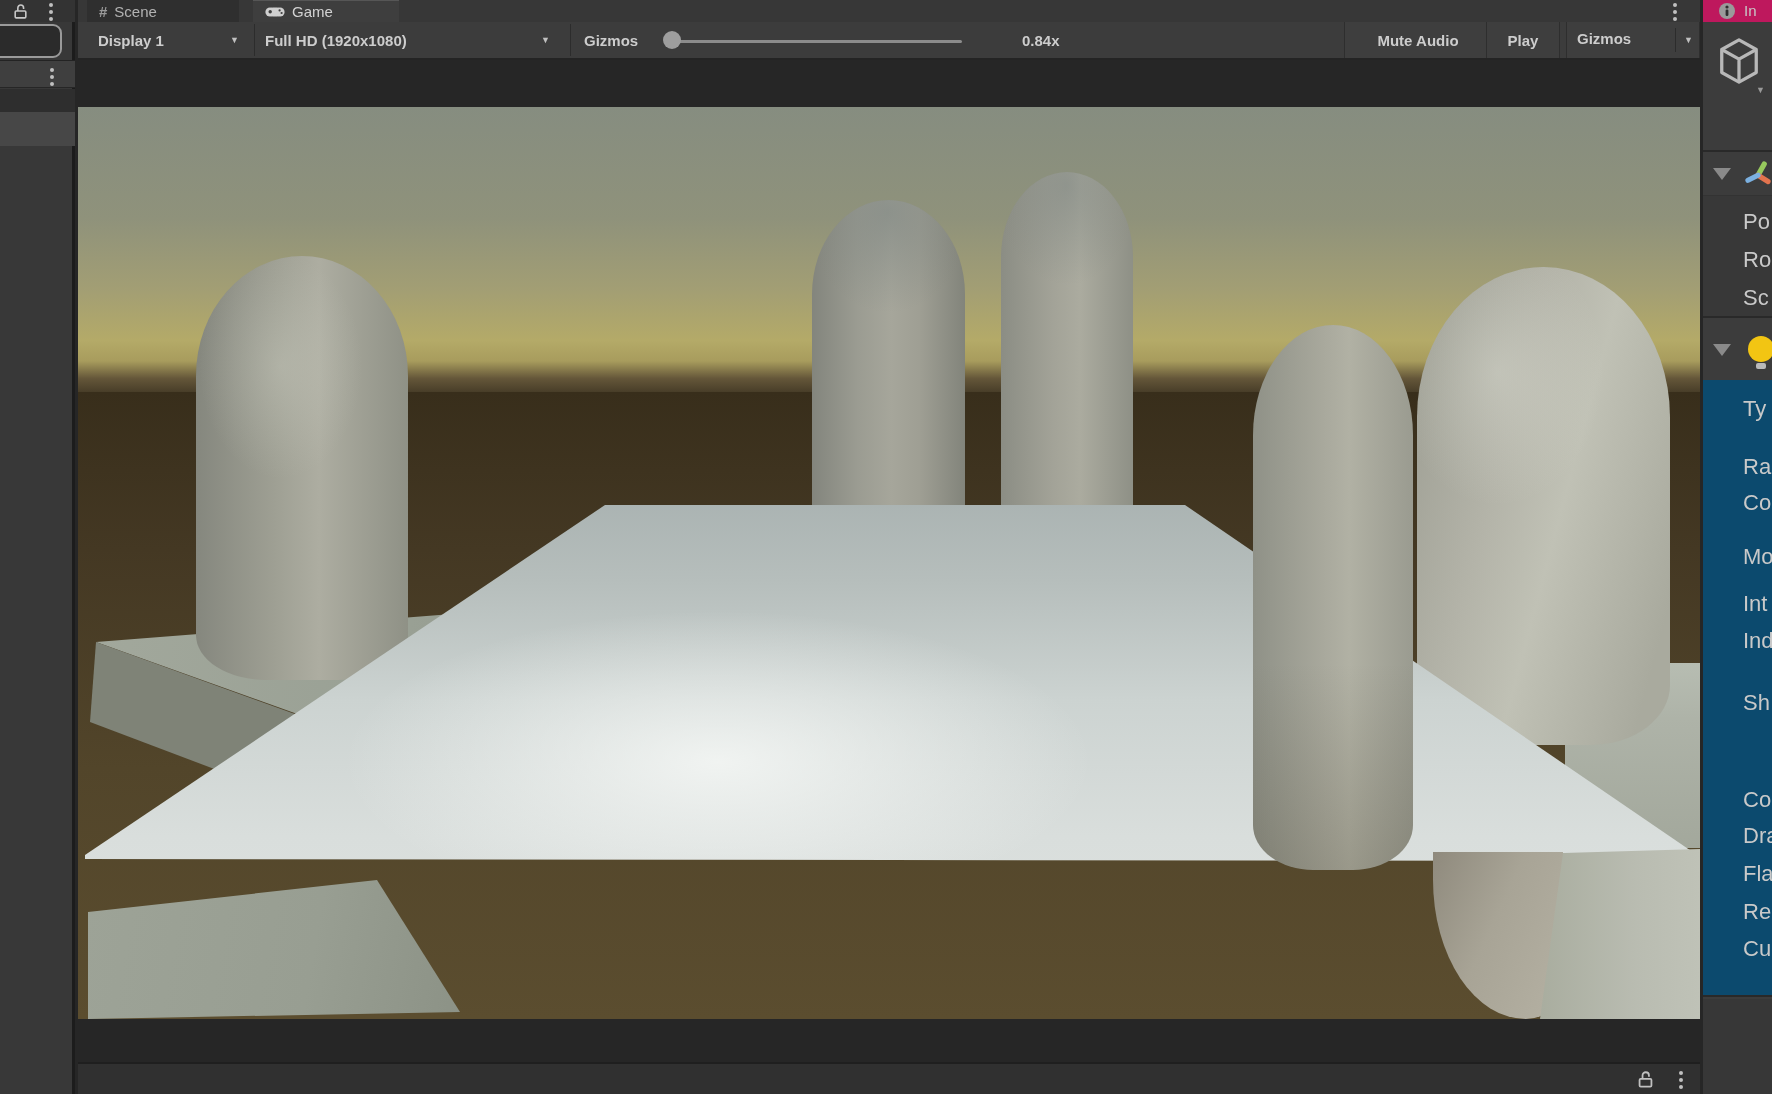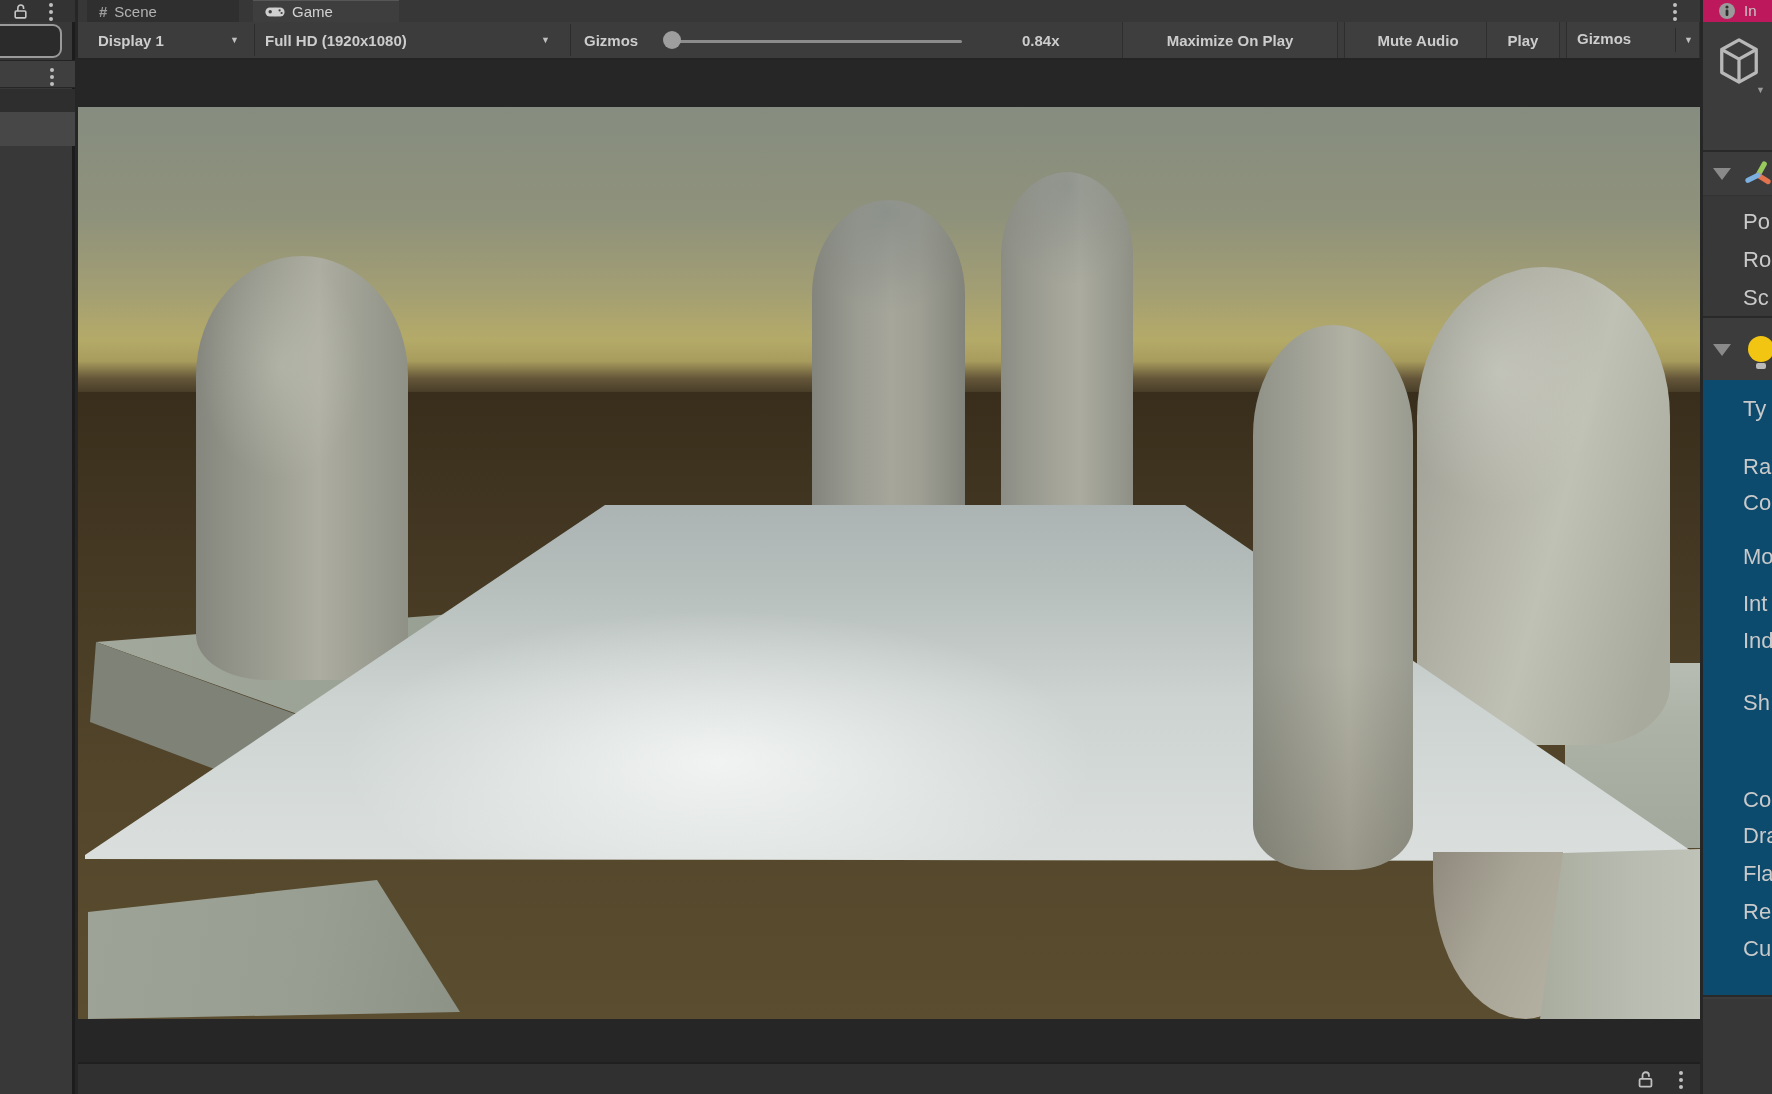--- a/index.html
+++ b/index.html
@@ -150,23 +150,20 @@
       </div>
       <div class="vsep" style="left:492px"></div>
       <div class="tb-item" style="left:506px;width:80px">
         <span>Gizmos</span>
       </div>
       <div class="slider-track" style="left:596px;width:288px"></div>
       <div class="slider-handle" style="left:585px"></div>
       <div class="tb-item" style="left:944px;width:70px">
         <span>0.84x</span>
       </div>
-      <div class="tb-item tb-btn" style="left:1044px;width:216px">
-        <span>Maximize On Play</span>
-      </div>
       <div class="tb-item tb-btn" style="left:1266px;width:148px">
         <span>Mute Audio</span>
       </div>
       <div class="tb-item tb-btn" style="left:1408px;width:74px">
         <span>Play</span>
       </div>
       <div class="tb-item tb-btn" style="left:1488px;width:134px">
         <span style="position:absolute;left:10px;top:8px">Gizmos</span>
         <div class="vsep" style="left:108px;top:6px;height:24px"></div>
         <span class="caret" style="position:absolute;left:117px;top:14px">▼</span>

